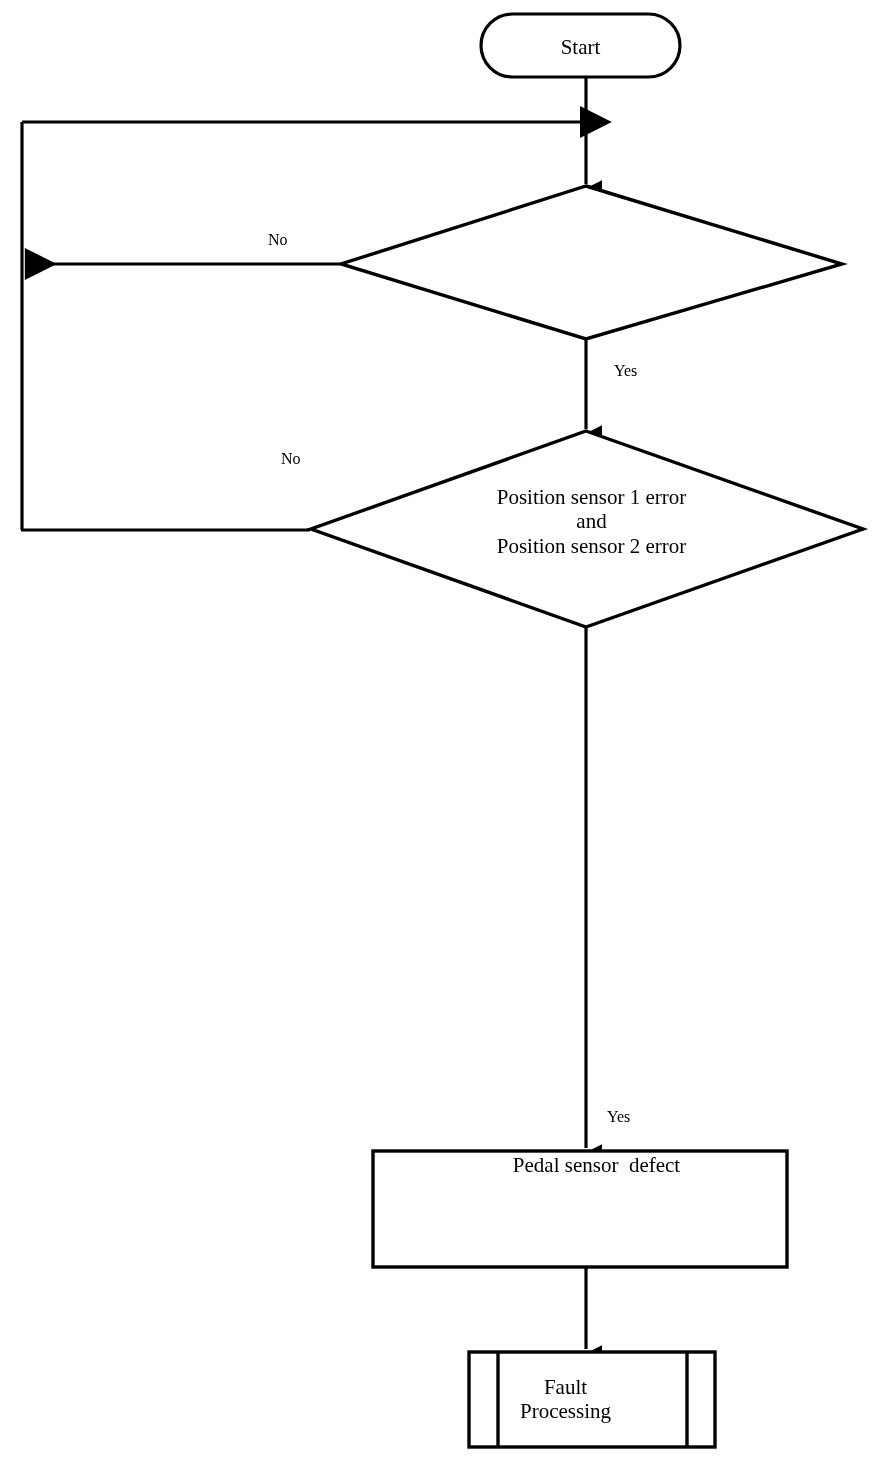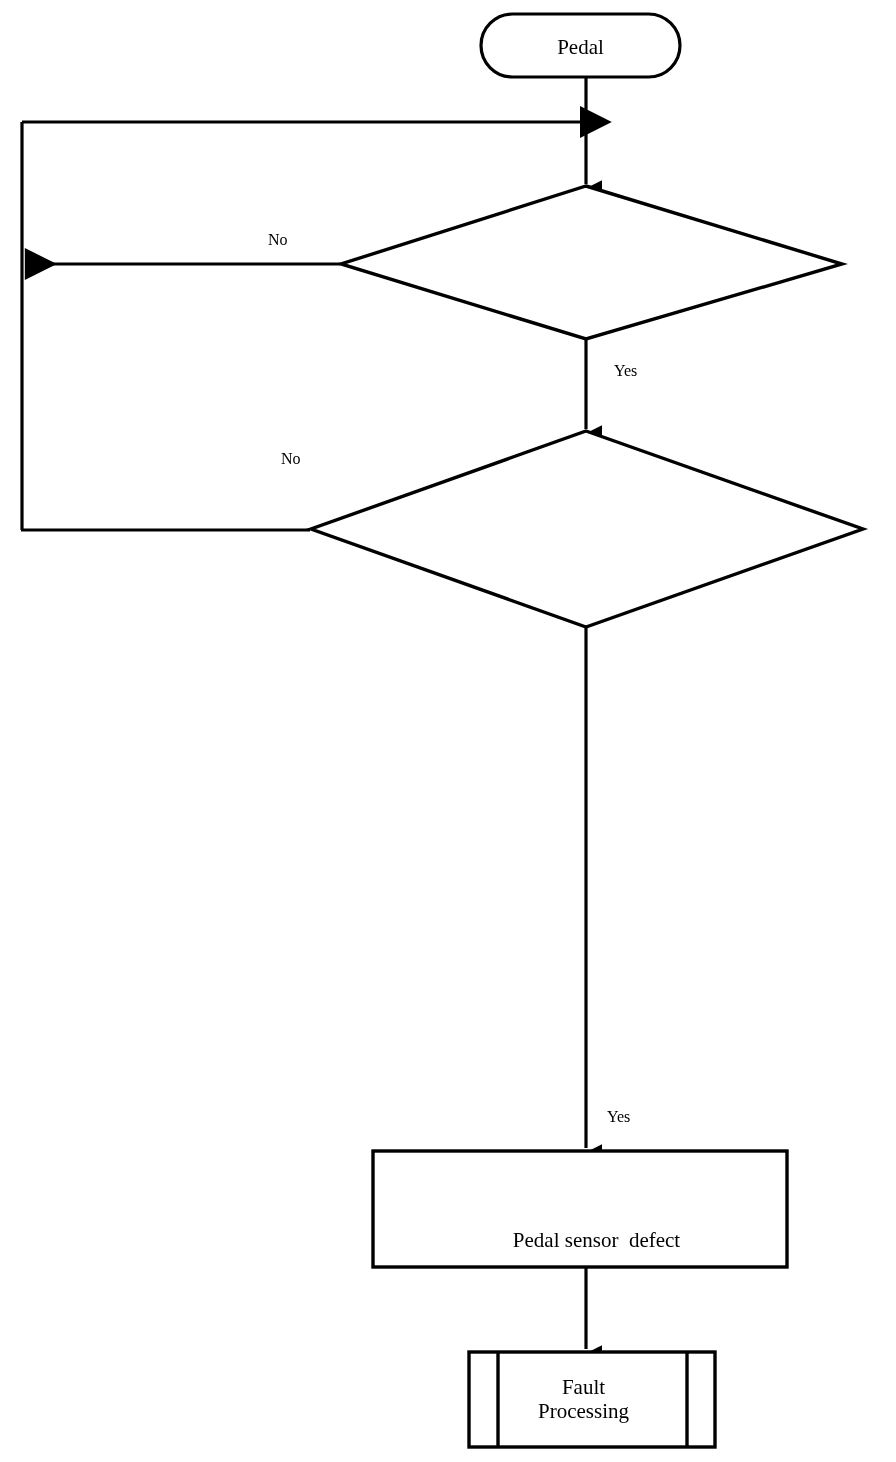--- a/index.html
+++ b/index.html
@@ -53,25 +53,25 @@
     top: 247px;
     width: 503px;
   }
   .n-dec2 {
     left: 340px;
     top: 485px;
     width: 503px;
   }
   .n-proc {
     left: 372px;
-    top: 1228px;
+    top: 1153px;
     width: 449px;
   }
   .n-sub {
-    left: 498px;
+    left: 480px;
     top: 1375px;
     width: 171px;
   }
   .lbl-no1 {
     left: 268px;
     top: 231px;
   }
   .lbl-yes1 {
     left: 614px;
     top: 362px;
@@ -125,23 +125,26 @@
 
     <rect x="373" y="1151" width="414" height="116" fill="#ffffff" stroke="#000000" stroke-width="3.4"></rect>
 
     <line x1="586" y1="1267" x2="586" y2="1349" stroke="#000000" stroke-width="3.2" marker-end="url(#arrow-down)"></line>
 
     <rect x="469" y="1352" width="246" height="95" fill="#ffffff" stroke="#000000" stroke-width="3.4"></rect>
     <line x1="498" y1="1352" x2="498" y2="1447" stroke="#000000" stroke-width="3.4"></line>
     <line x1="687" y1="1352" x2="687" y2="1447" stroke="#000000" stroke-width="3.4"></line>
   </svg>
 
-  <div class="node-text n-start">Pedal</div>
+  <div class="node-text n-start">Start</div>
 
 
+  <div class="node-text n-dec2">Position sensor 1 error
+and
+Position sensor 2 error</div>
 
   <div class="node-text n-proc">Pedal sensor  defect</div>
 
   <div class="node-text n-sub">Fault
 Processing</div>
 
   <div class="edge-label lbl-no1">No</div>
 
   <div class="edge-label lbl-yes1">Yes</div>
 

